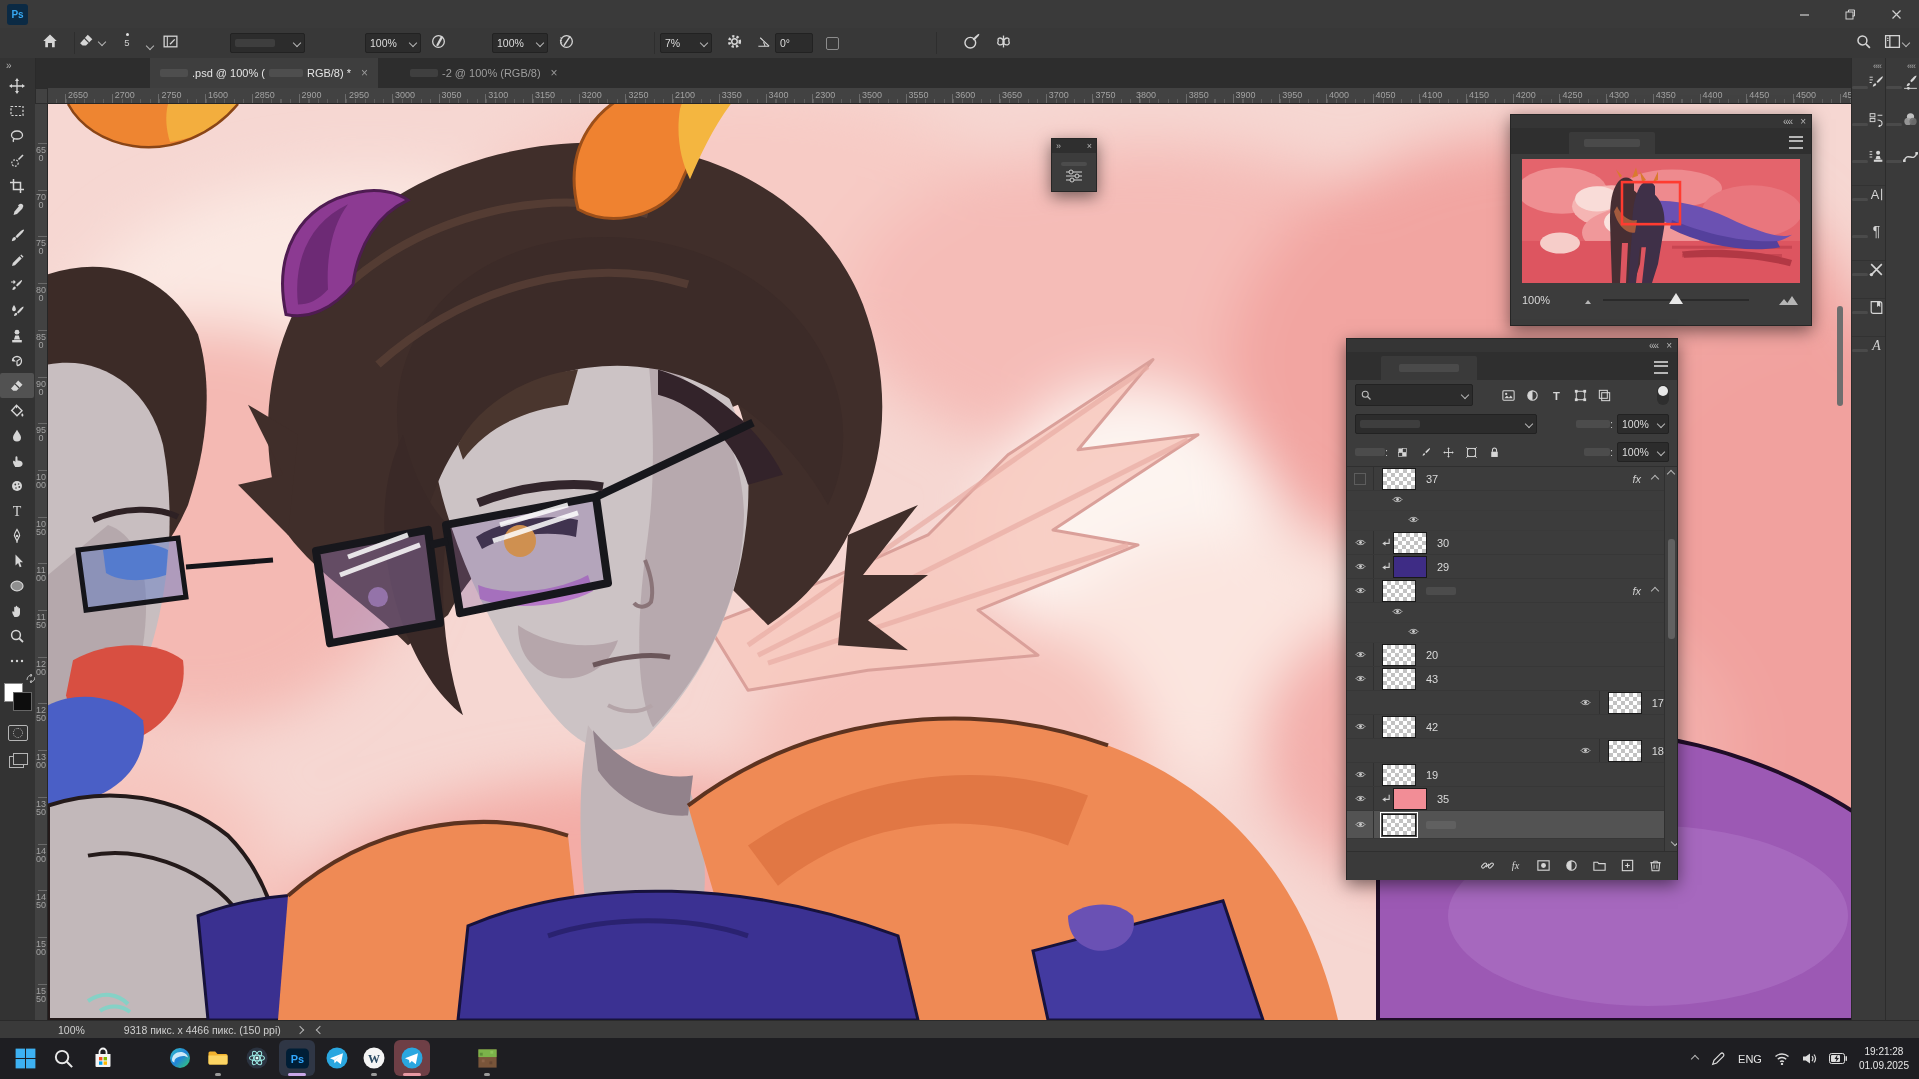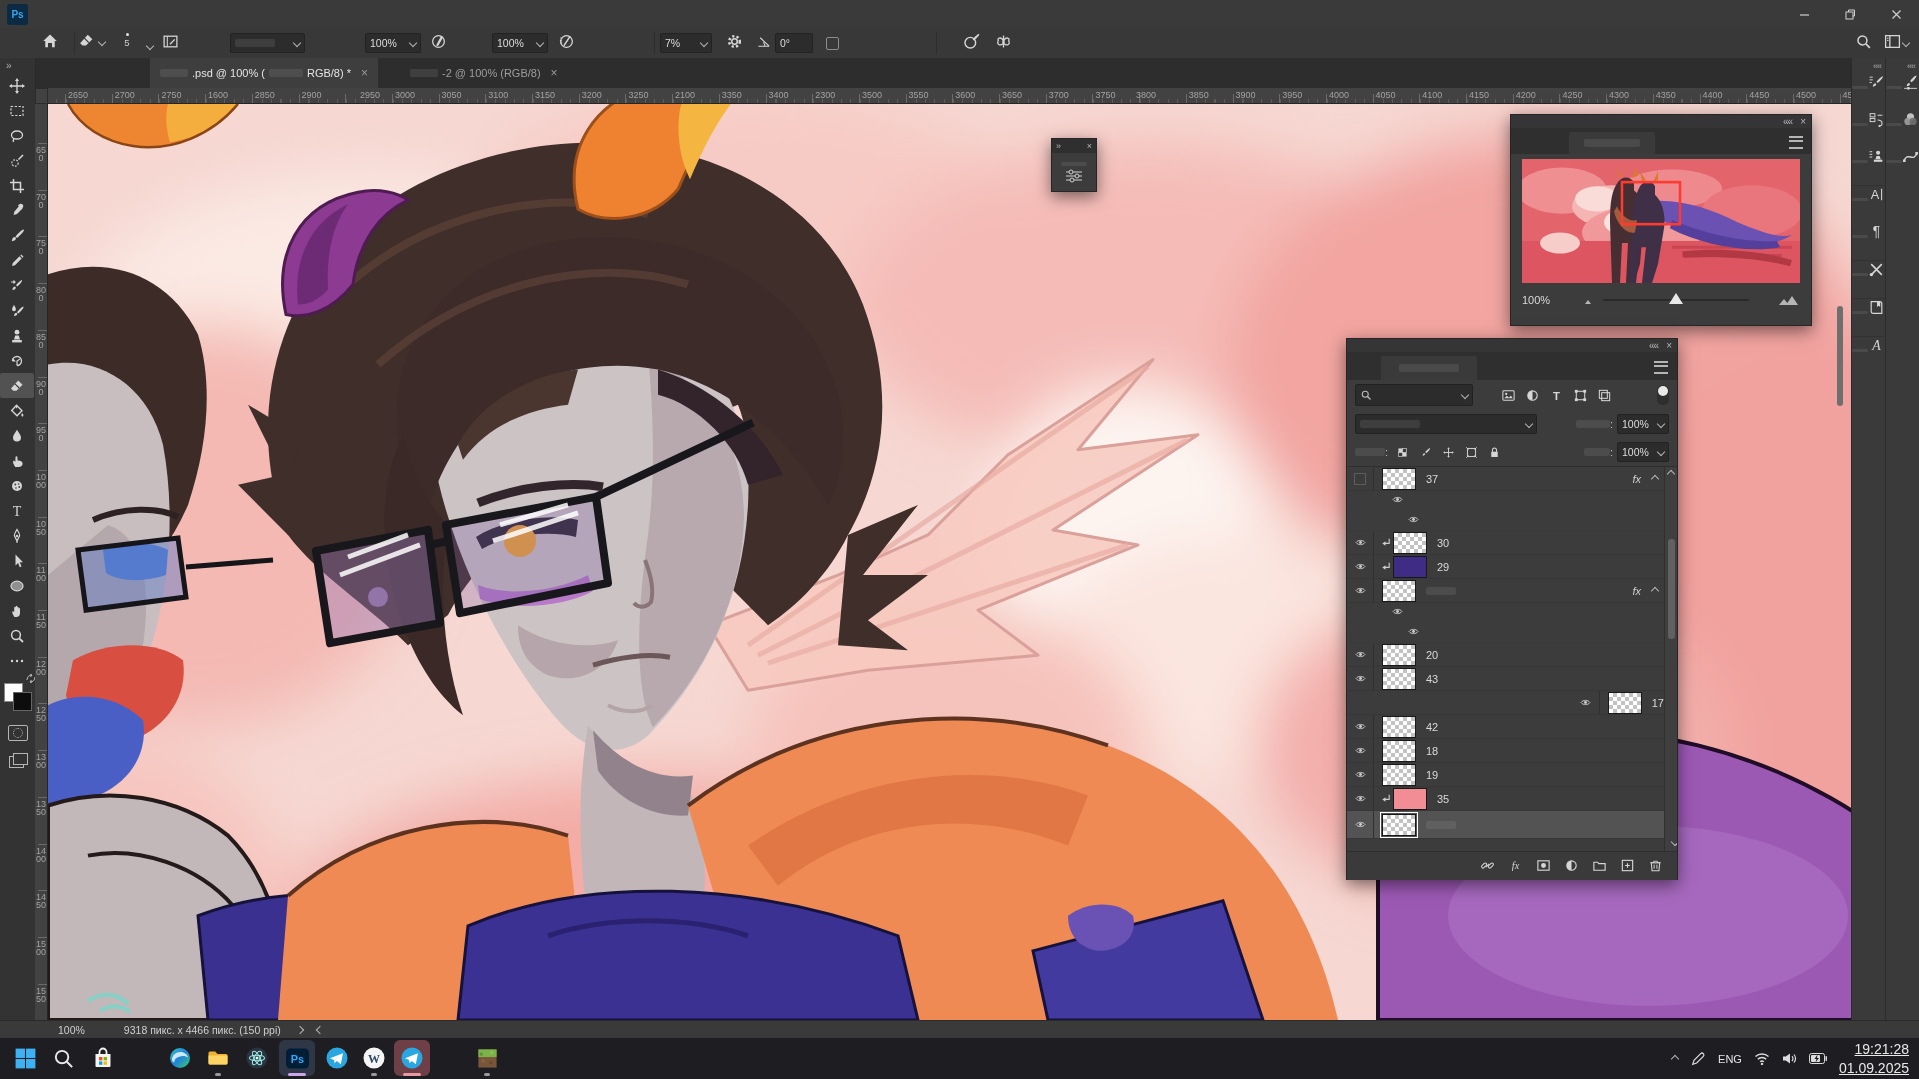--- a/index.html
+++ b/index.html
@@ -356,21 +356,21 @@
     <div class="hlab" style="left:66.7px">2700</div>
     <div class="htick" style="left:110.4px"></div>
     <div class="hlab" style="left:113.4px">2750</div>
     <div class="htick" style="left:157.10000000000002px"></div>
     <div class="hlab" style="left:160.10000000000002px">1600</div>
     <div class="htick" style="left:203.8px"></div>
     <div class="hlab" style="left:206.8px">2850</div>
     <div class="htick" style="left:250.5px"></div>
     <div class="hlab" style="left:253.5px">2900</div>
     <div class="htick" style="left:297.20000000000005px"></div>
-    <div class="hlab" style="left:312px">2950</div>
+    <div class="hlab" style="left:301px">2950</div>
     <div class="htick" style="left:343.90000000000003px"></div>
     <div class="hlab" style="left:346.90000000000003px">3000</div>
     <div class="htick" style="left:390.6px"></div>
     <div class="hlab" style="left:393.6px">3050</div>
     <div class="htick" style="left:437.3px"></div>
     <div class="hlab" style="left:440.3px">3100</div>
     <div class="htick" style="left:484px"></div>
     <div class="hlab" style="left:487px">3150</div>
     <div class="htick" style="left:530.7px"></div>
     <div class="hlab" style="left:533.7px">3200</div>
@@ -855,21 +855,21 @@
           <div class="eyecell">
             <svg viewBox="0 0 16 16" width="13" height="13">
               <path d="M1 5.5C3.5 2 9.5 2 12 5.5 9.5 9 3.5 9 1 5.5z" fill="none" stroke="#cfcfcf" stroke-width="1.1" transform="translate(1.5,2.5)"></path>
               <circle cx="8" cy="8" r="1.8" fill="#cfcfcf"></circle>
             </svg>
           </div>
           <span style="width:8px;"></span>
           <div class="lthumb checker" style=""></div>
           <span class="lname">42</span>
         </div>
-        <div class="lrow" style="height: 24px;">
+        <div class="lrow" style="height: 24px; justify-content: flex-end;">
           <div class="eyecell">
             <svg viewBox="0 0 16 16" width="13" height="13">
               <path d="M1 5.5C3.5 2 9.5 2 12 5.5 9.5 9 3.5 9 1 5.5z" fill="none" stroke="#cfcfcf" stroke-width="1.1" transform="translate(1.5,2.5)"></path>
               <circle cx="8" cy="8" r="1.8" fill="#cfcfcf"></circle>
             </svg>
           </div>
           <span style="width:8px;"></span>
           <div class="lthumb checker" style=""></div>
           <span class="lname">18</span>
         </div>
@@ -1133,18 +1133,18 @@
     <svg width="15" height="13" viewBox="0 0 15 13">
       <path d="M1 4.5v4h2.8L8 11.5v-10L3.8 4.5z" fill="#dcdcdc"></path>
       <path d="M10 4a4 4 0 010 5M12 2.5a6.5 6.5 0 010 8" fill="none" stroke="#dcdcdc" stroke-width="1.2"></path>
       </svg>
     <svg width="18" height="11" viewBox="0 0 18 11">
       <rect x=".5" y=".5" width="15" height="10" rx="2" fill="none" stroke="#dcdcdc"></rect>
       <rect x="2" y="2" width="9" height="7" rx="1" fill="#dcdcdc"></rect>
       <rect x="16.5" y="3" width="1.5" height="5" rx=".7" fill="#dcdcdc"></rect>
       <path d="M8.5 1.5L5.5 6h2l-1 3.5 3.5-4.5h-2z" fill="#1e1e22"></path>
       </svg>
-    <div style="text-align:right;line-height:1.35;font-size:14px;color:#e8e8e8;text-decoration:underline;">
+    <div style="text-align:center;line-height:1.35;font-size:10px;color:#e8e8e8;">
       <div>19:21:28</div>
       <div>01.09.2025</div>
     </div>
   </div>
 </div>
 
 </body></html>

